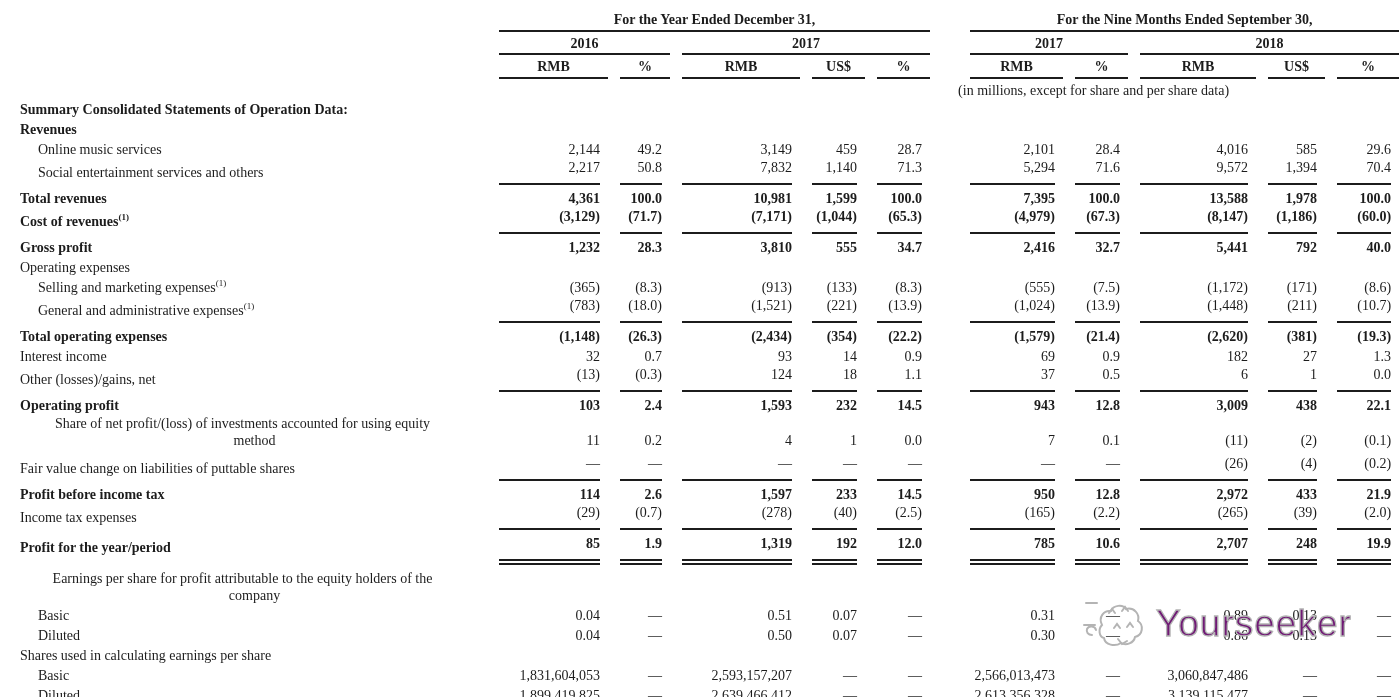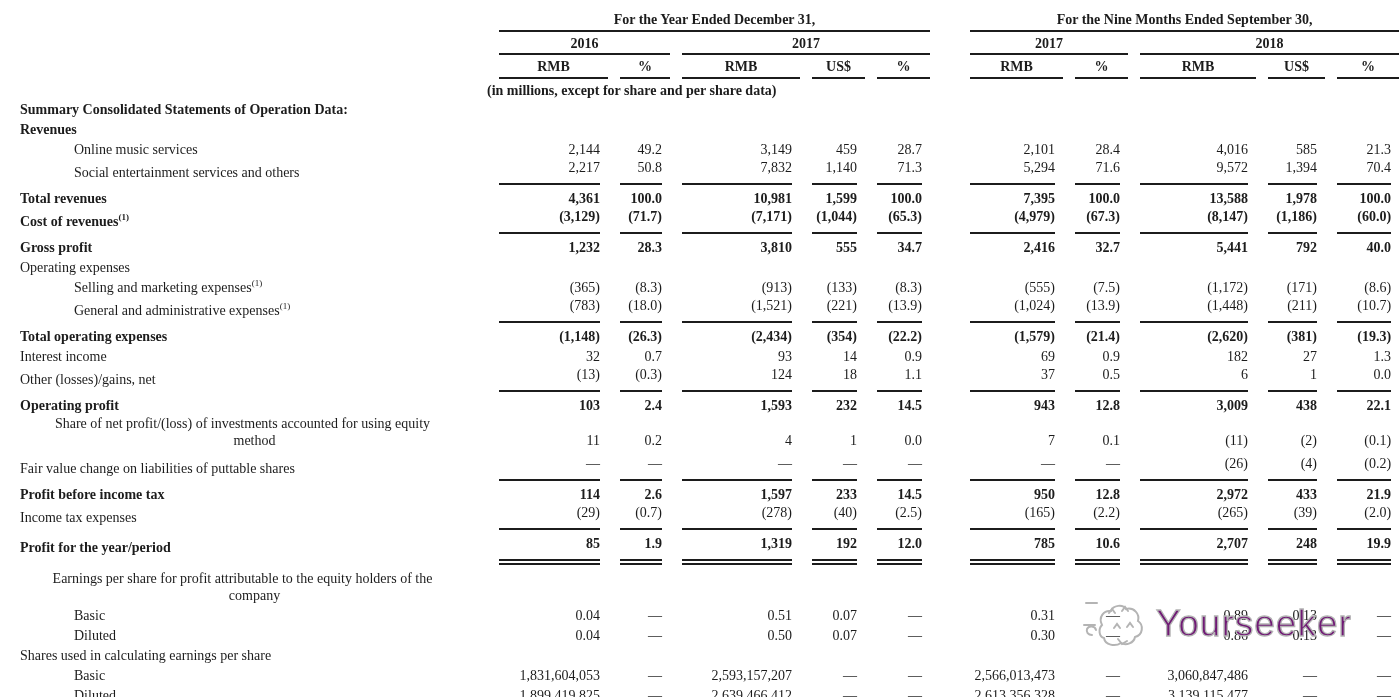--- a/index.html
+++ b/index.html
@@ -14,23 +14,23 @@
     font-family:"Liberation Serif", serif;color:var(--ink);
     overflow:hidden;position:relative;
   }
   .page{position:relative;width:1399px;height:697px;padding-top:8px;}
   table{border-collapse:collapse;table-layout:fixed;width:1399px;}
   td,th{padding:0;vertical-align:bottom;font-size:14px;line-height:1.25;}
   td{height:20px;}
   thead th{font-weight:bold;text-align:center;padding-top:3px;padding-left:12px;}
   thead .u{display:block;border-bottom:2px solid var(--rule);padding-bottom:1px;}
   .units-cell{text-align:center;}
-  .units{font-weight:bold;text-align:left;padding-right:170px;padding-top:2px;height:19px;}
+  .units{font-weight:normal;text-align:right;padding-right:170px;padding-top:2px;height:19px;}
   .label{padding-left:20px;padding-right:12px;white-space:pre-line;text-align:left;font-weight:normal;}
-  .ind{padding-left:74px;}
+  .ind{padding-left:38px;}
   .hang{padding-left:34px;text-indent:-24px;text-align:center;}
   .b{font-weight:bold;}
   .num{text-align:right;padding-right:8px;padding-left:12px;white-space:nowrap;}
   .num span{display:block;}
   .u2{border-bottom:2px solid var(--rule);padding-bottom:7px;}
   .du{border-bottom:6px double var(--rule);padding-bottom:6px;}
   .lbl-ru{padding-bottom:4px;margin-top:8px;}
   .lbl-dru{padding-bottom:8px;}
   .gap{padding-top:5px;}
   .sp{}
@@ -166,21 +166,21 @@
           <td class="num">
             <span class="">28.4</span>
           </td>
           <td class="num">
             <span class="">4,016</span>
           </td>
           <td class="num">
             <span class="">585</span>
           </td>
           <td class="num">
-            <span class="">21.3</span>
+            <span class="">29.6</span>
           </td>
         </tr>
         <tr>
           <td class="label ind lbl-ru"><span>Social entertainment services and others</span></td>
           <td class="num">
             <span class="u2">2,217</span>
           </td>
           <td class="num">
             <span class="u2">50.8</span>
           </td>

